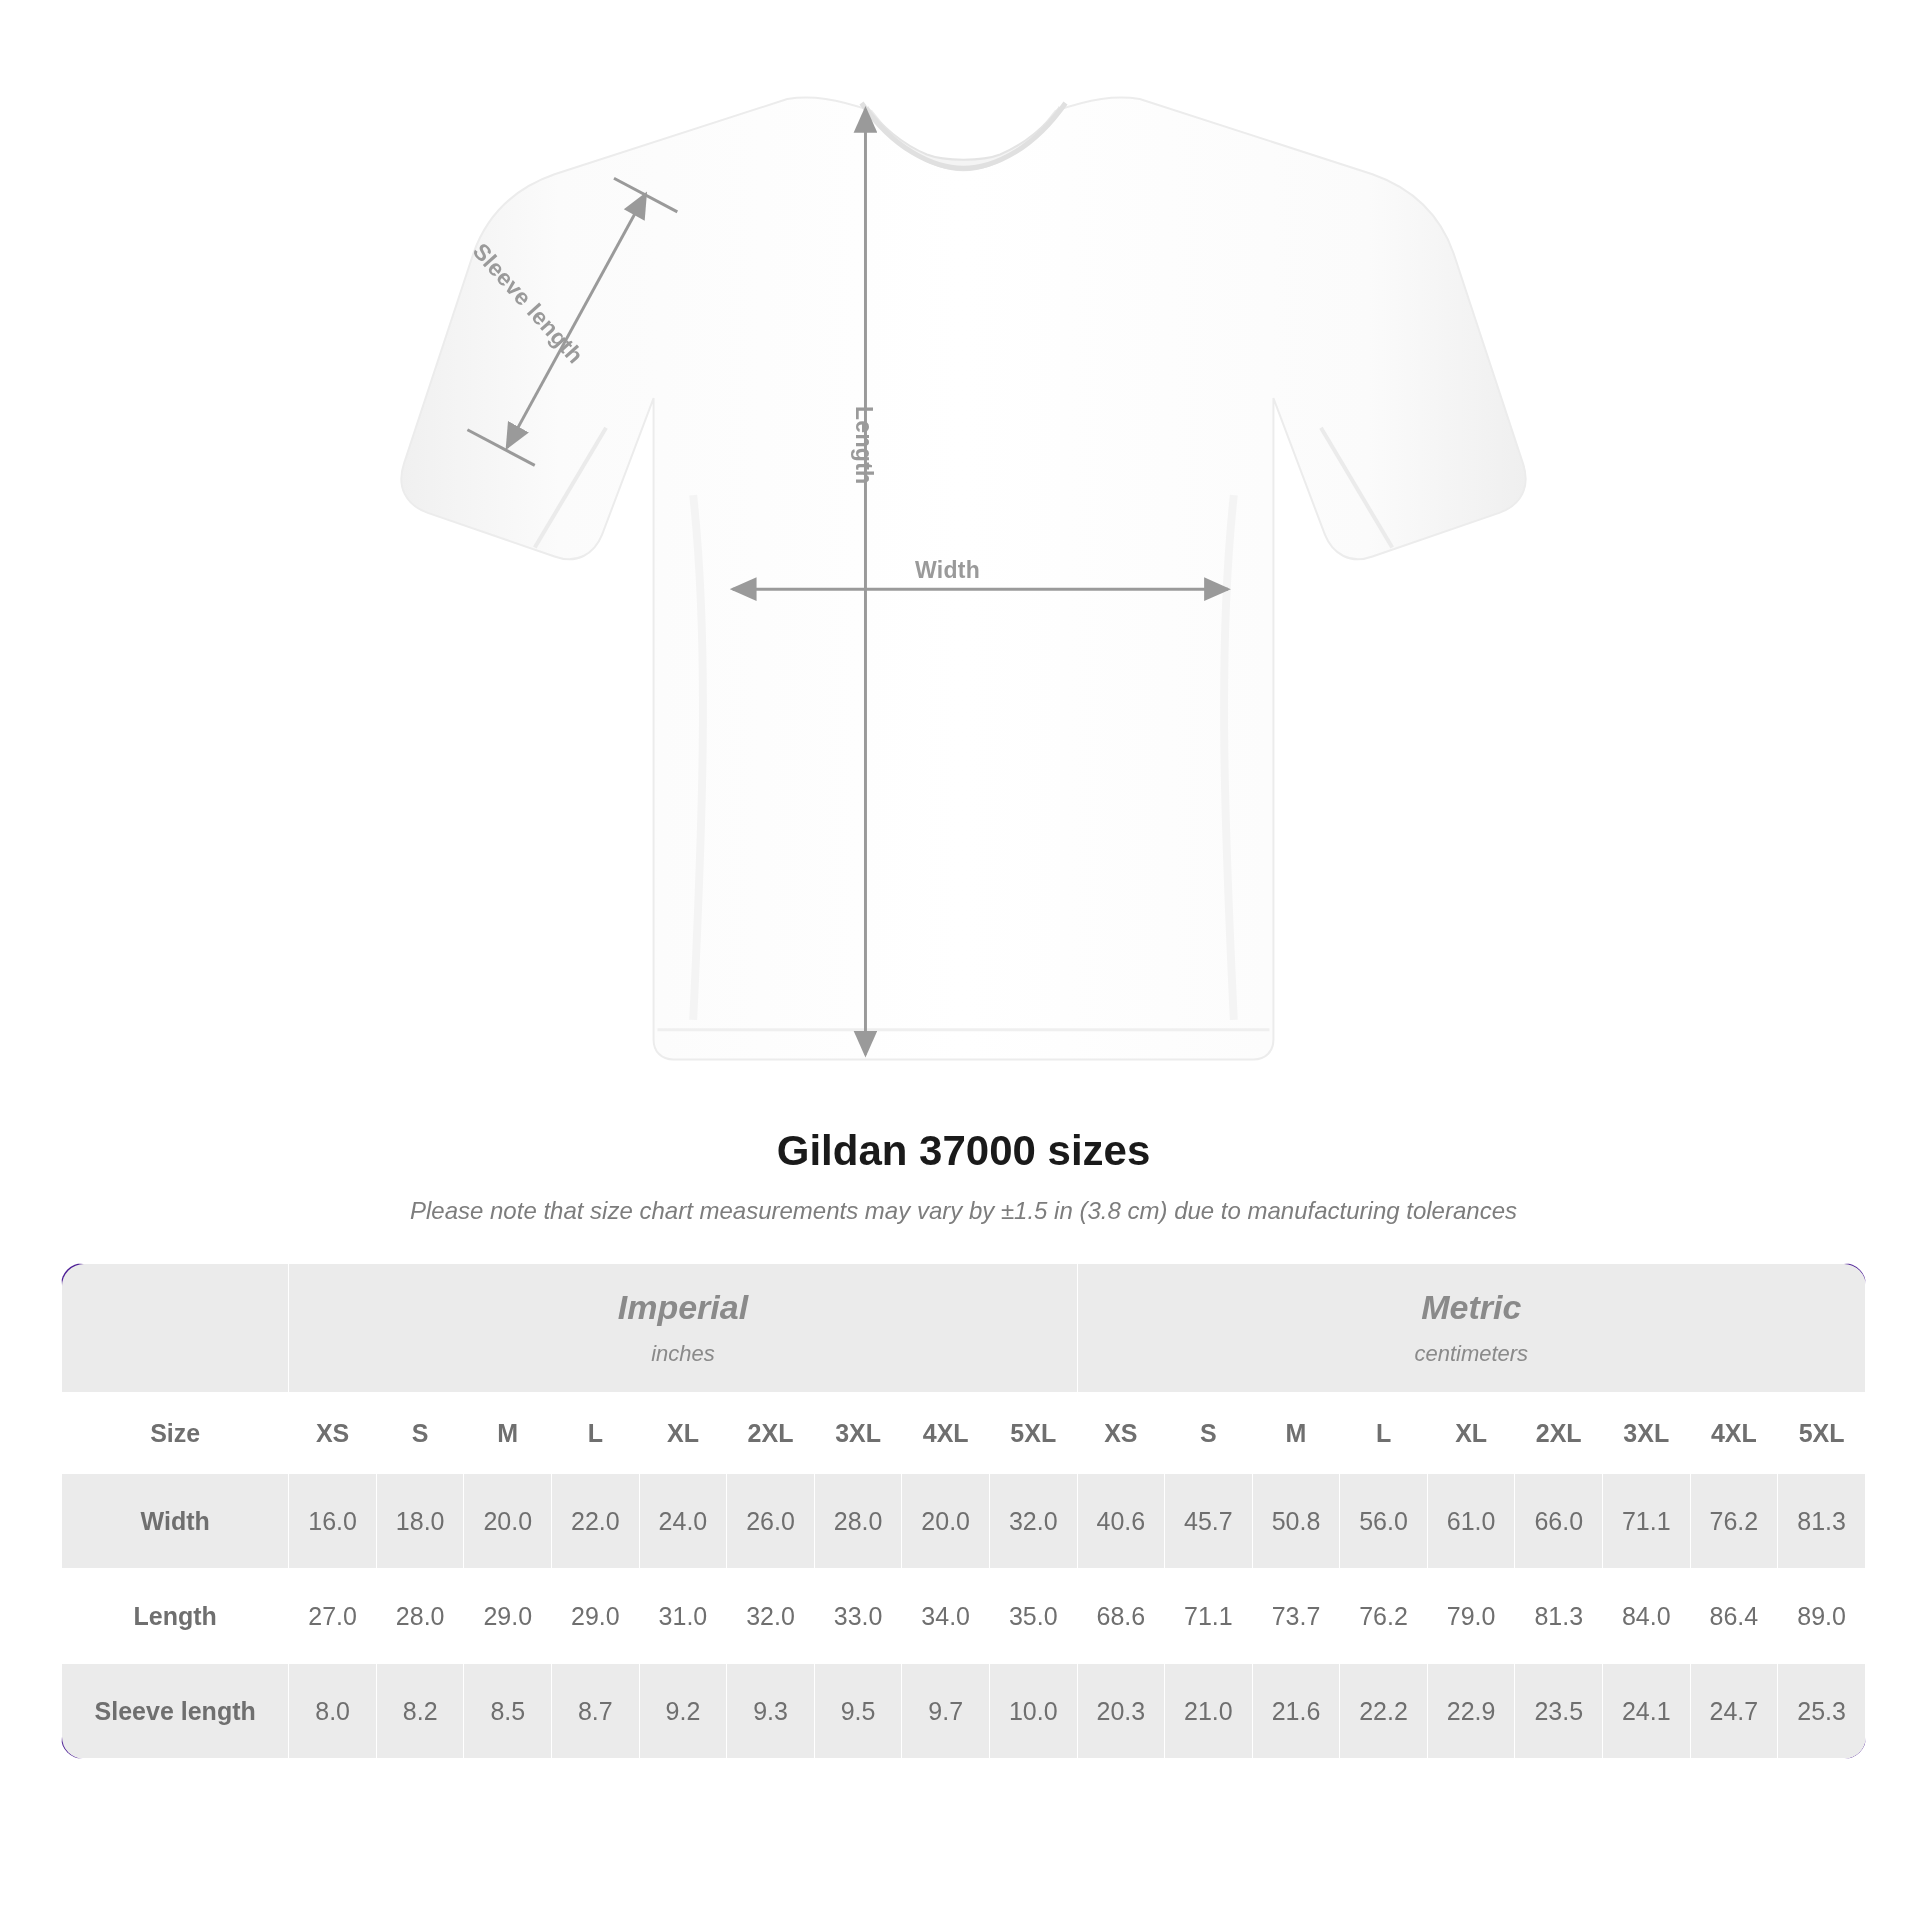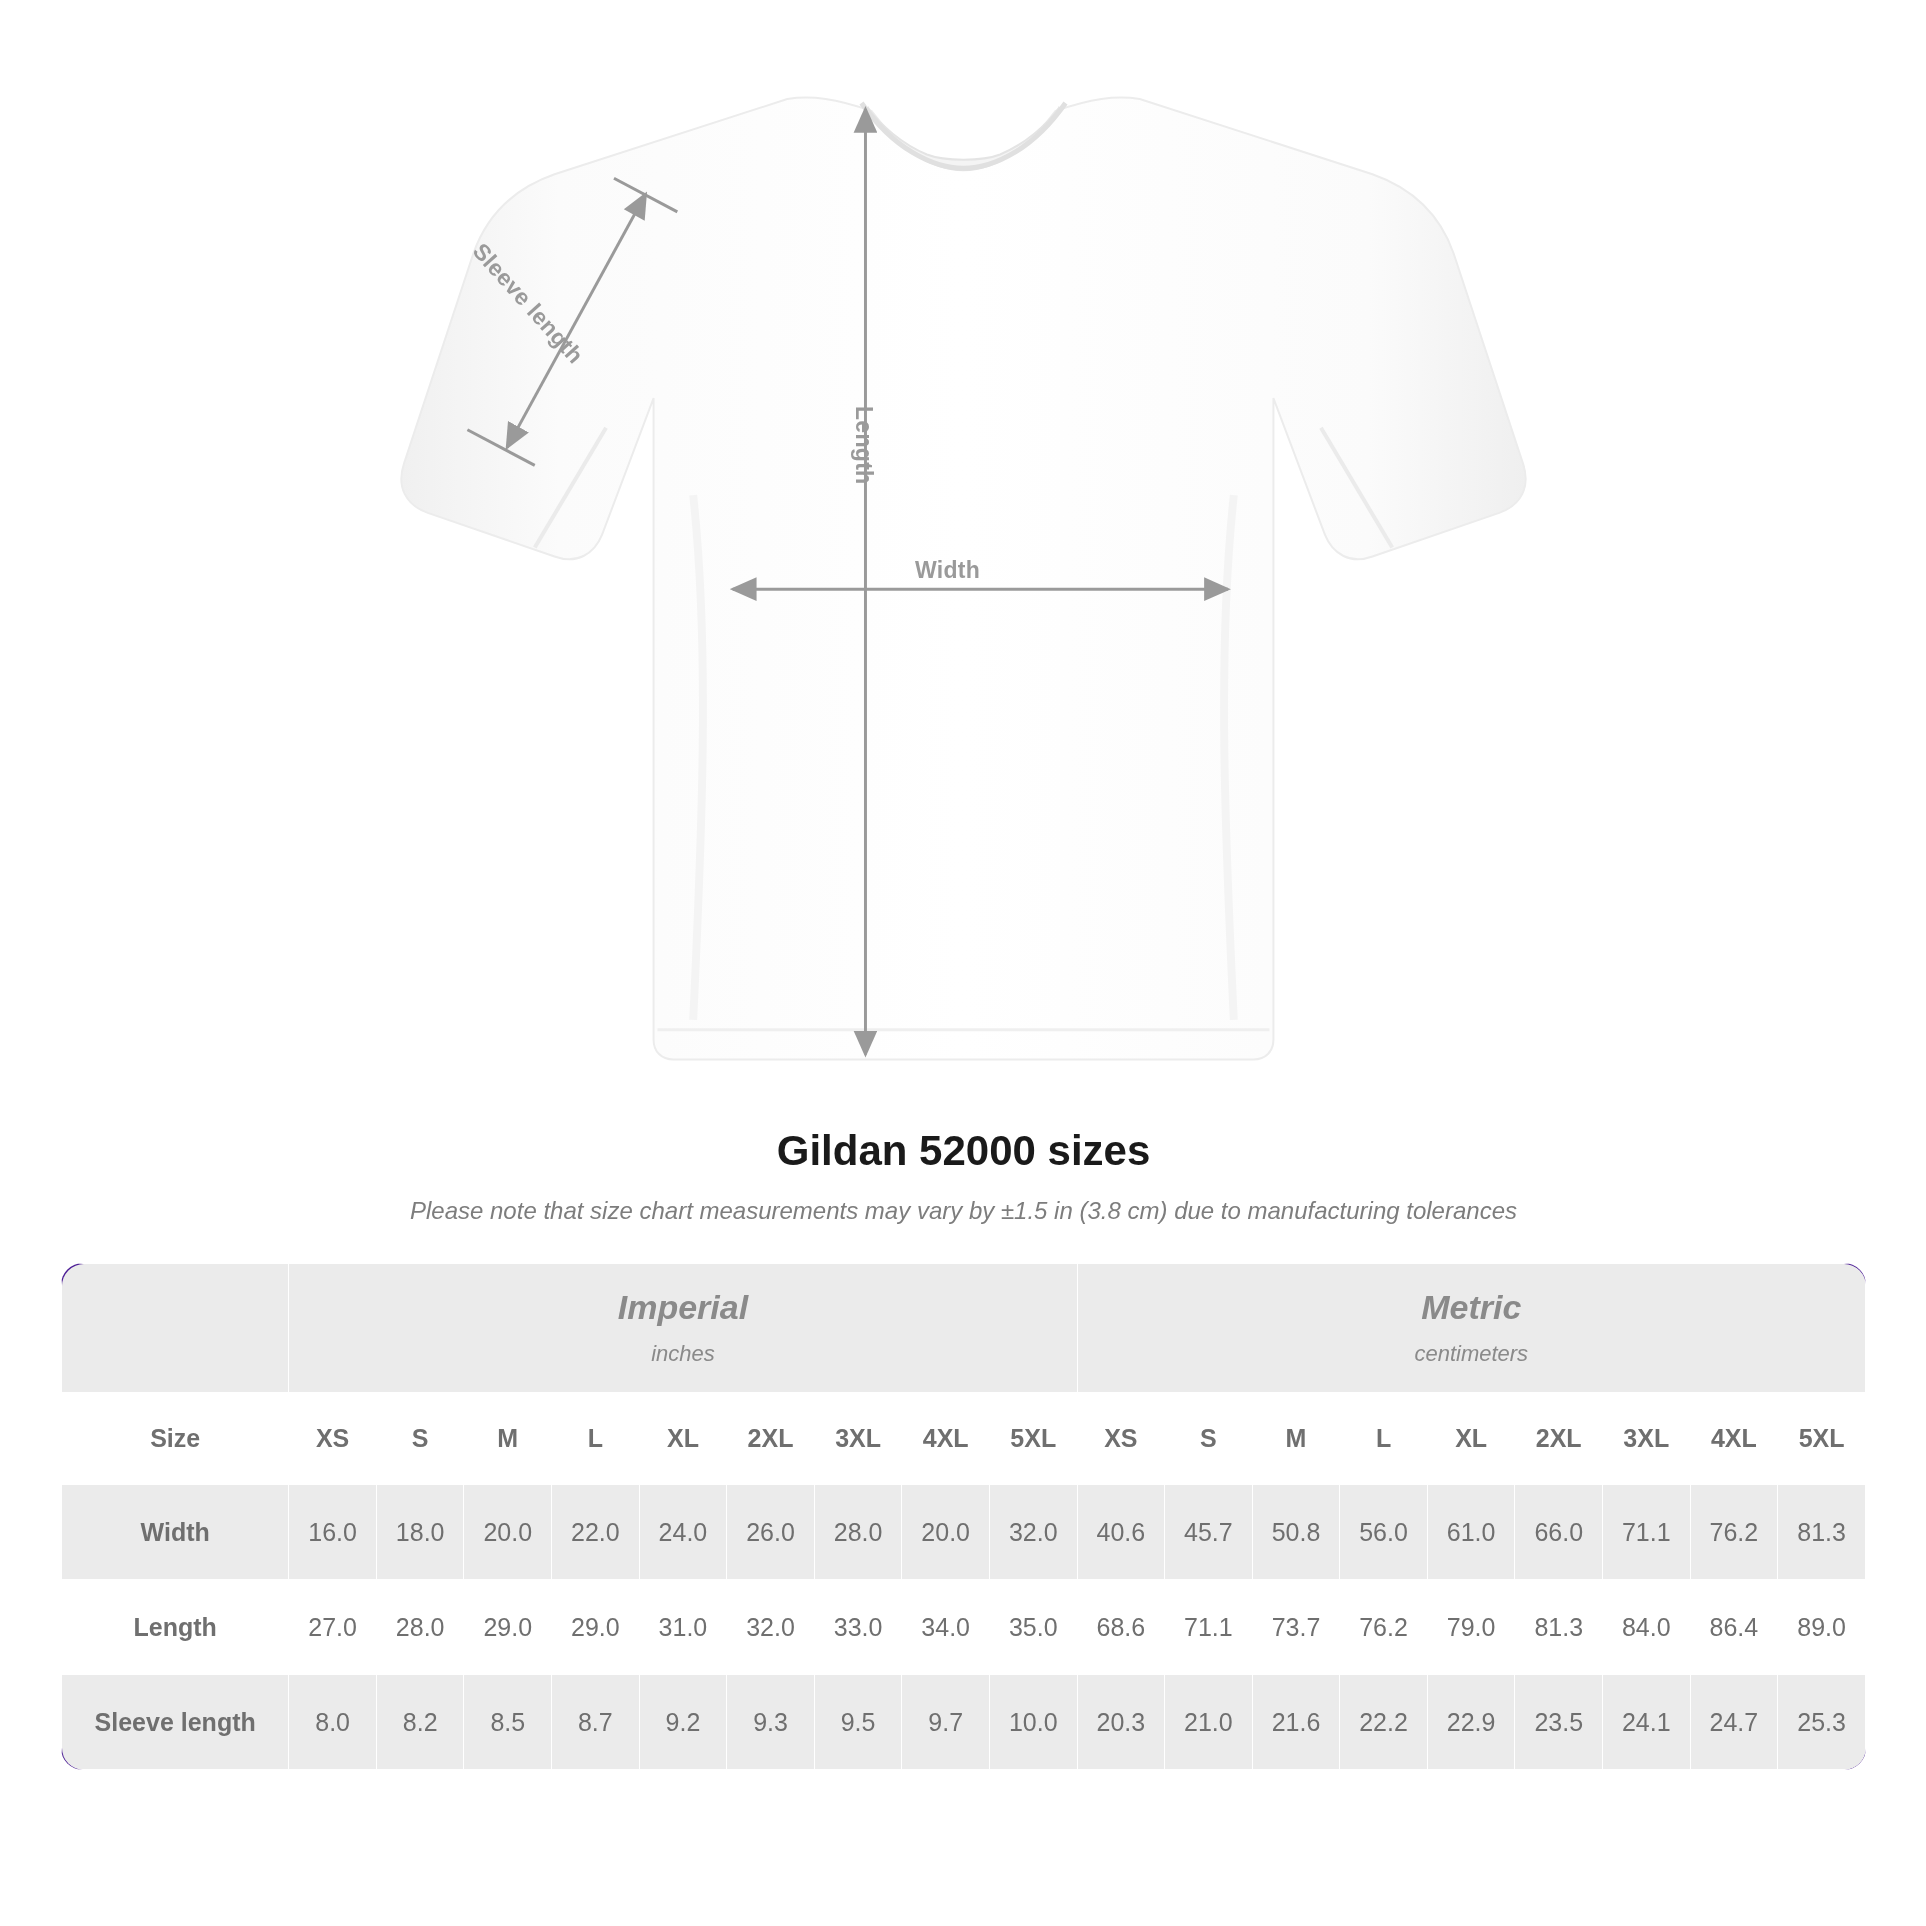--- a/index.html
+++ b/index.html
@@ -100,21 +100,21 @@
   }
   .unit-sub {
     font-size: 22px;
     font-style: italic;
     color: #8a8a8a;
     line-height: 1.5;
     margin-top: 9px;
   }
   .size-row td {
     background: #ffffff;
-    height: 92px;
+    height: 81px;
     font-weight: bold;
     color: #6f6f6f;
     font-size: 26px;
   }
   .row-head {
     font-weight: bold;
     color: #6f6f6f;
     font-size: 26px;
     background: #ebebeb !important;
   }
@@ -200,21 +200,21 @@
         <line x1="620" y1="180" x2="684" y2="214" stroke="#9a9a9a" stroke-width="3"></line>
         <line x1="472" y1="434" x2="540" y2="470" stroke="#9a9a9a" stroke-width="3"></line>
       </g>
     </svg>
 
     <span class="dim-label width-lab">Width</span>
     <span class="dim-label length-lab">Length</span>
     <span class="dim-label sleeve-lab">Sleeve length</span>
   </div>
 
-  <div class="title">Gildan 52000 sizes</div>
+  <div class="title">Gildan 37000 sizes</div>
   <div class="subtitle">Please note that size chart measurements may vary by ±1.5 in (3.8 cm) due to manufacturing tolerances</div>
 
   <div class="table-wrap">
     <table class="size-table">
       <colgroup>
         <col style="width:12.6%">
         <col span="18" style="width:4.855%">
       </colgroup>
       <tbody>
         <tr class="unit-head-row">

